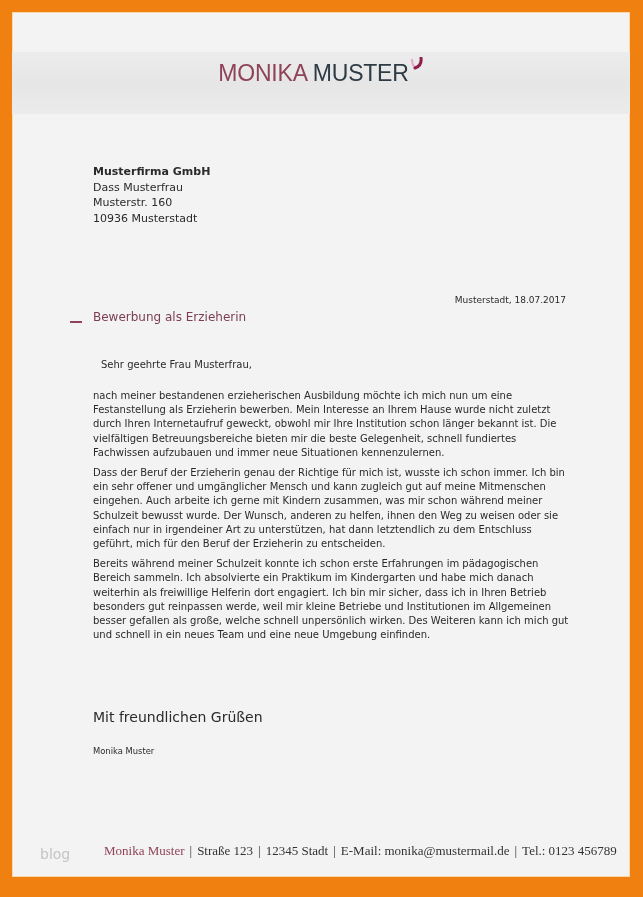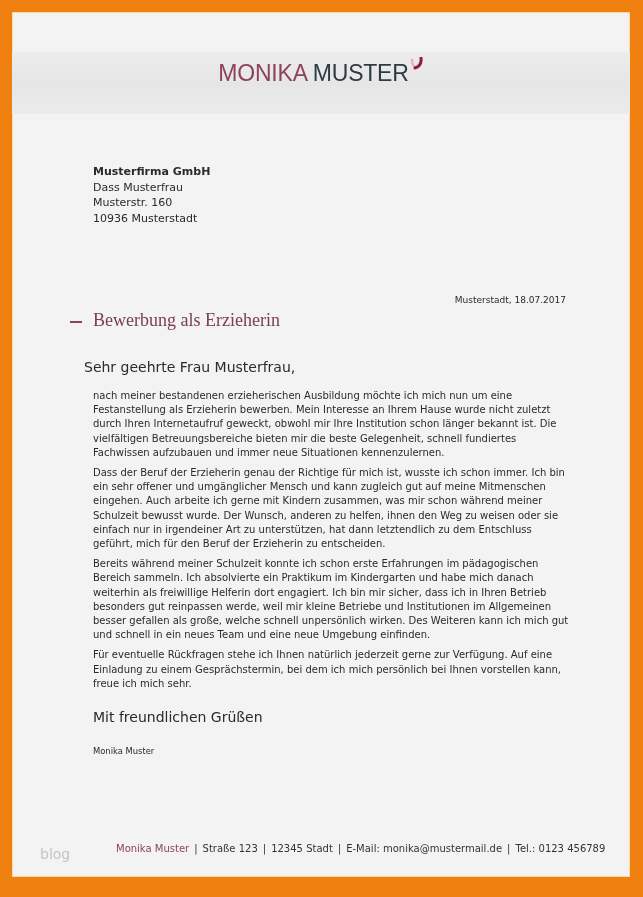--- a/index.html
+++ b/index.html
@@ -34,43 +34,44 @@
     .recipient .company { font-weight: bold; }
     .date {
       position: absolute; right: 64px; top: 275px;
       font-size: 9px; color: #2a2a2a; margin-top: 8px;
     }
     .subject-dash {
       position: absolute; left: 58px; top: 309px; width: 12px; height: 2px; background: #8e4358;
     }
     .subject {
       position: absolute; left: 81px; top: 298px;
-      font-size: 18px; color: #7a3d52; font-family: Liberation Serif, serif;
+      font-size: 12px; color: #7a3d52;
     }
     .salutation {
-      position: absolute; left: 72px; top: 347px;
-      font-size: 14px; color: #2a2a2a;
+      position: absolute; left: 89px; top: 347px;
+      font-size: 10px; color: #2a2a2a;
     }
     .body {
       position: absolute; left: 81px; top: 377px; width: 480px;
       font-size: 10px; line-height: 14.2px; color: #2a2a2a;
     }
     .body p { margin: 0 0 6px 0; }
     .closing {
       position: absolute; left: 81px; top: 697px; font-size: 14px; color: #2a2a2a;
     }
     .signature {
       position: absolute; left: 81px; top: 734px; font-size: 8.4px; color: #2a2a2a;
     }
     .watermark {
       position: absolute; left: 28px; top: 834px; font-size: 14px; color: #c4c4c4;
     }
     .footer {
-      position: absolute; left: 104px; top: 831px; font-size: 10px; color: #333;
+      position: absolute; left: 92px; top: 831px; font-size: 13px; color: #333;
       white-space: nowrap;
+      font-family: Liberation Serif, serif;
     }
     .footer .name { color: #8e4358; }
     .footer .sep { margin: 0 5px; }
   </style>
 </head>
 <body>
 
 <div class="page">
   <div class="header-band"></div>
   <div class="logo">
@@ -92,21 +93,20 @@
 
   <div class="subject-dash"></div>
   <div class="subject">Bewerbung als Erzieherin</div>
 
   <div class="salutation">Sehr geehrte Frau Musterfrau,</div>
 
   <div class="body">
     <p>nach meiner bestandenen erzieherischen Ausbildung möchte ich mich nun um eine Festanstellung als Erzieherin bewerben. Mein Interesse an Ihrem Hause wurde nicht zuletzt durch Ihren Internetaufruf geweckt, obwohl mir Ihre Institution schon länger bekannt ist. Die vielfältigen Betreuungsbereiche bieten mir die beste Gelegenheit, schnell fundiertes Fachwissen aufzubauen und immer neue Situationen kennenzulernen.</p>
     <p>Dass der Beruf der Erzieherin genau der Richtige für mich ist, wusste ich schon immer. Ich bin ein sehr offener und umgänglicher Mensch und kann zugleich gut auf meine Mitmenschen eingehen. Auch arbeite ich gerne mit Kindern zusammen, was mir schon während meiner Schulzeit bewusst wurde. Der Wunsch, anderen zu helfen, ihnen den Weg zu weisen oder sie einfach nur in irgendeiner Art zu unterstützen, hat dann letztendlich zu dem Entschluss geführt, mich für den Beruf der Erzieherin zu entscheiden.</p>
     <p>Bereits während meiner Schulzeit konnte ich schon erste Erfahrungen im pädagogischen Bereich sammeln. Ich absolvierte ein Praktikum im Kindergarten und habe mich danach weiterhin als freiwillige Helferin dort engagiert. Ich bin mir sicher, dass ich in Ihren Betrieb besonders gut reinpassen werde, weil mir kleine Betriebe und Institutionen im Allgemeinen besser gefallen als große, welche schnell unpersönlich wirken. Des Weiteren kann ich mich gut und schnell in ein neues Team und eine neue Umgebung einfinden.</p>
-    <p>Für eventuelle Rückfragen stehe ich Ihnen natürlich jederzeit gerne zur Verfügung. Auf eine Einladung zu einem Gesprächstermin, bei dem ich mich persönlich bei Ihnen vorstellen kann, freue ich mich sehr.</p>
   </div>
 
   <div class="closing">Mit freundlichen Grüßen</div>
   <div class="signature">Monika Muster</div>
 
   <div class="watermark">blog</div>
 
   <div class="footer">
     <span class="name">Monika Muster</span><span class="sep">|</span><span>Straße 123</span><span class="sep">|</span><span>12345 Stadt</span><span class="sep">|</span><span>E-Mail: monika@mustermail.de</span><span class="sep">|</span><span>Tel.: 0123 456789</span>
   </div>

